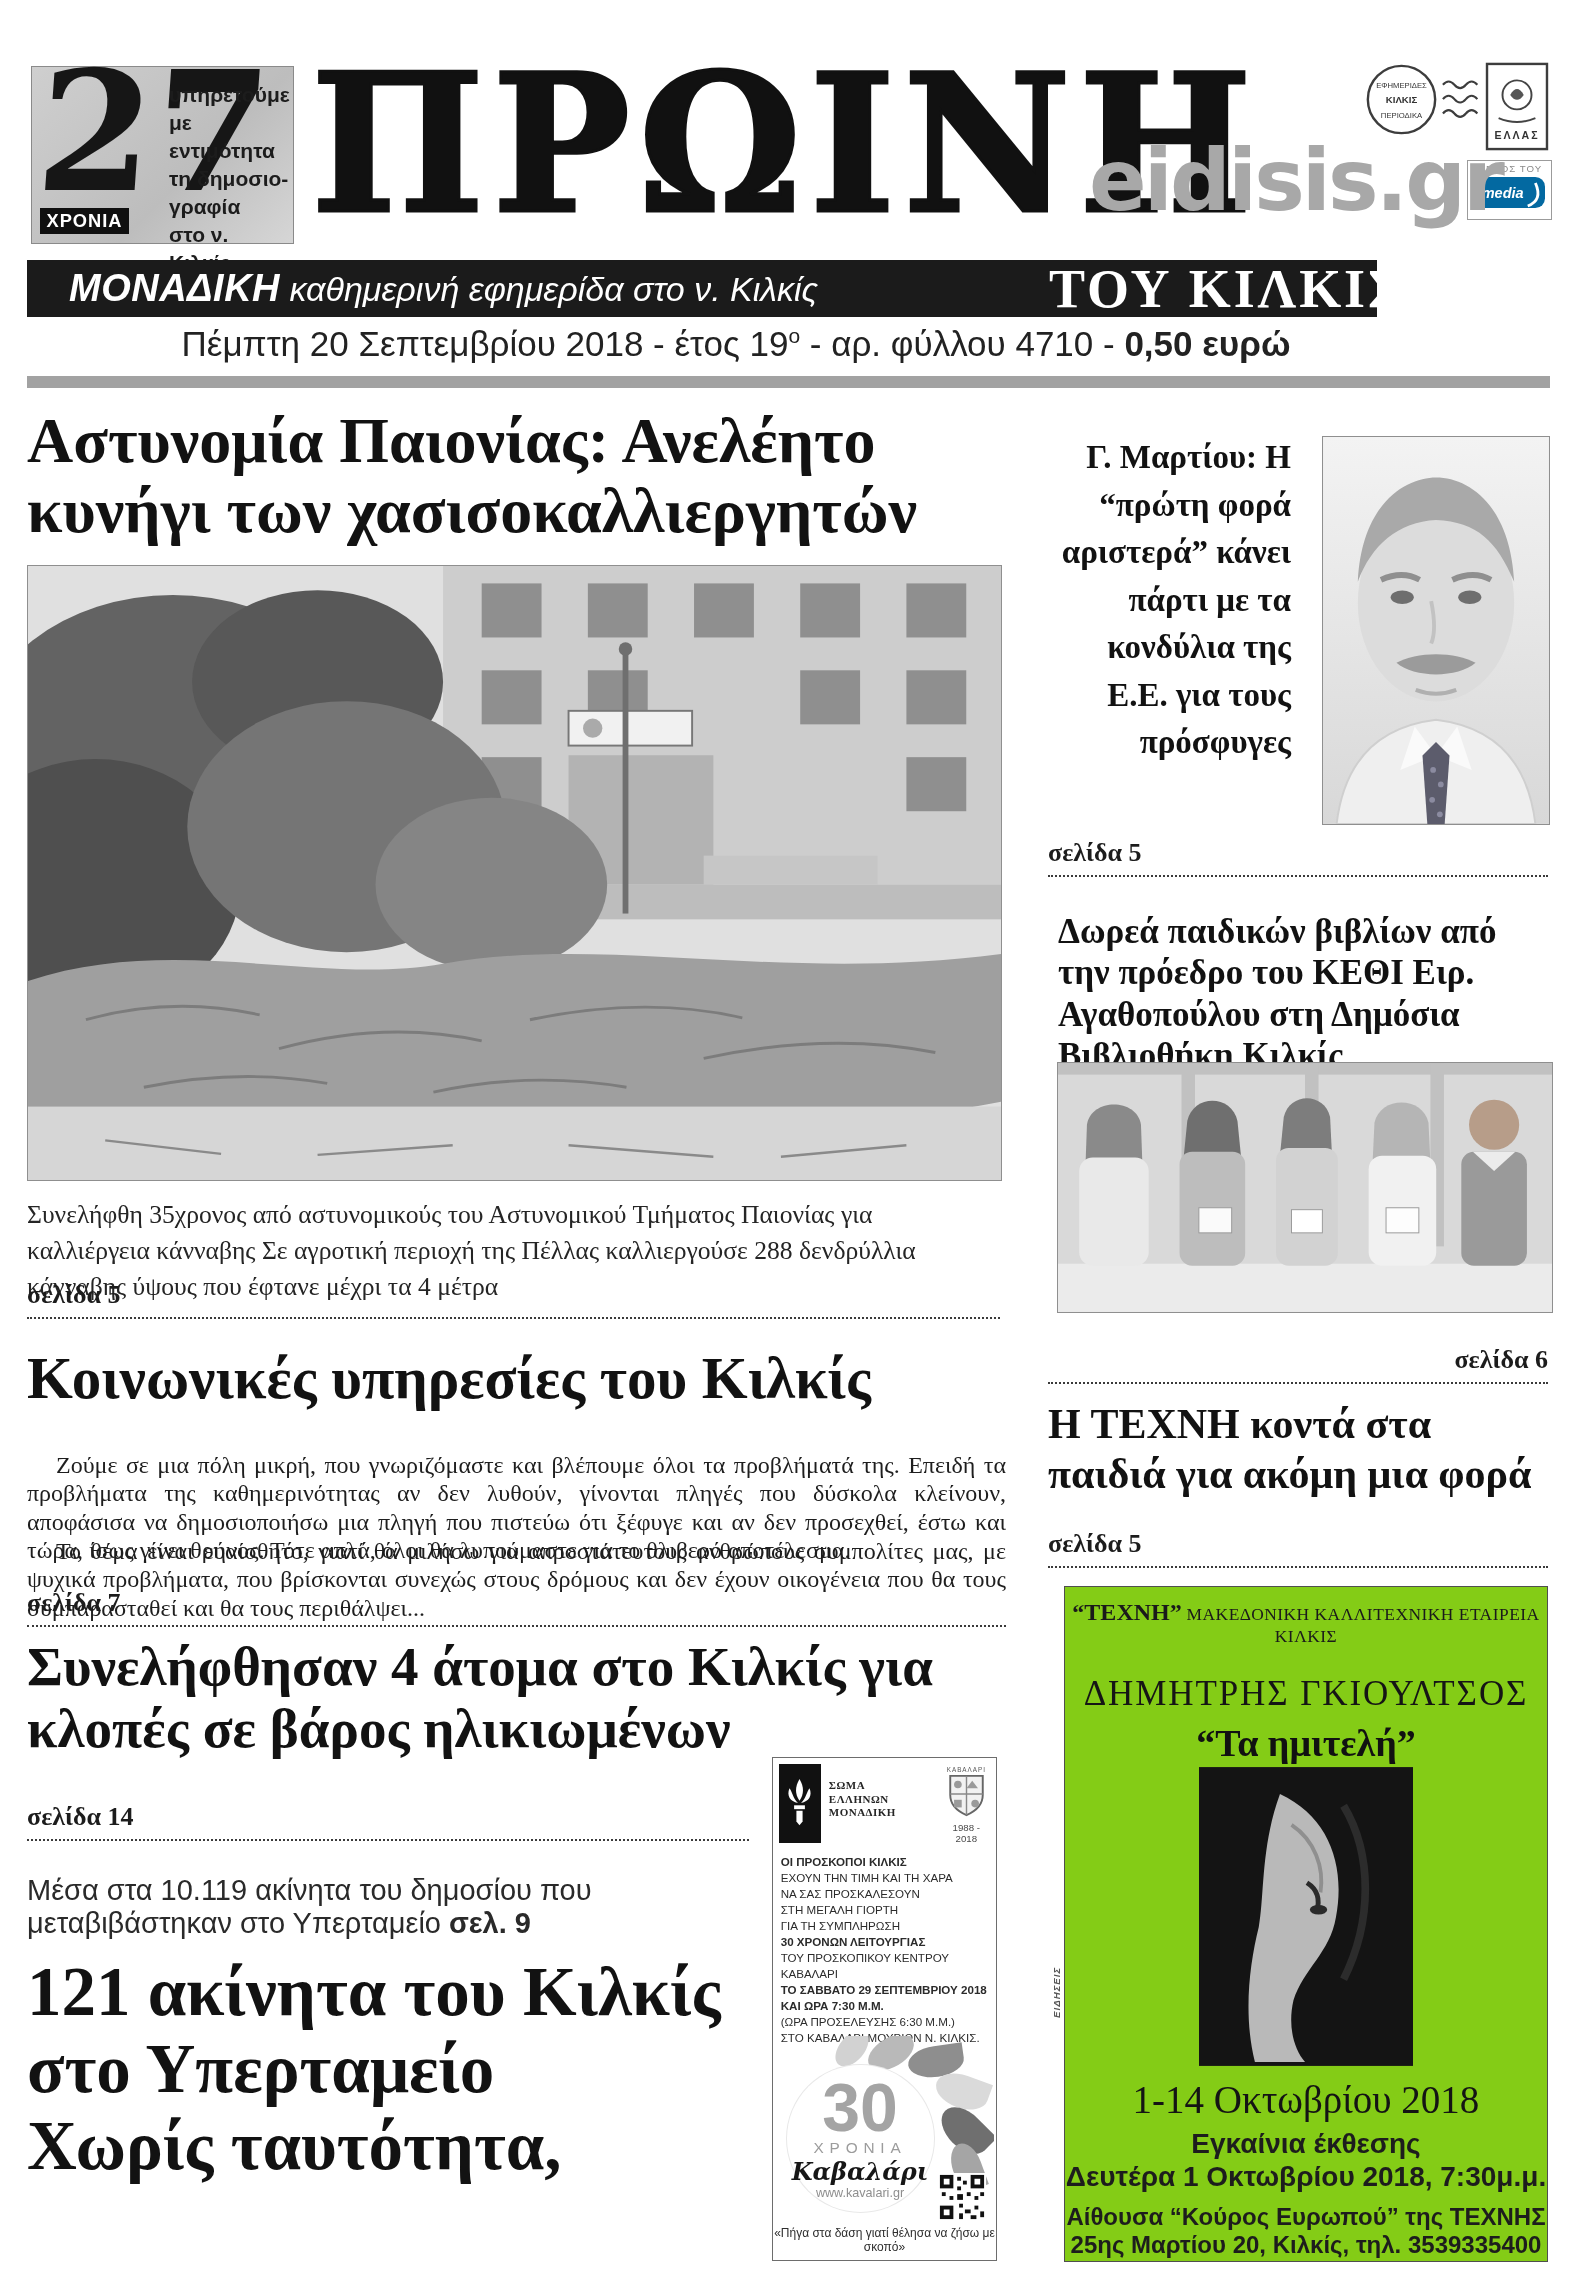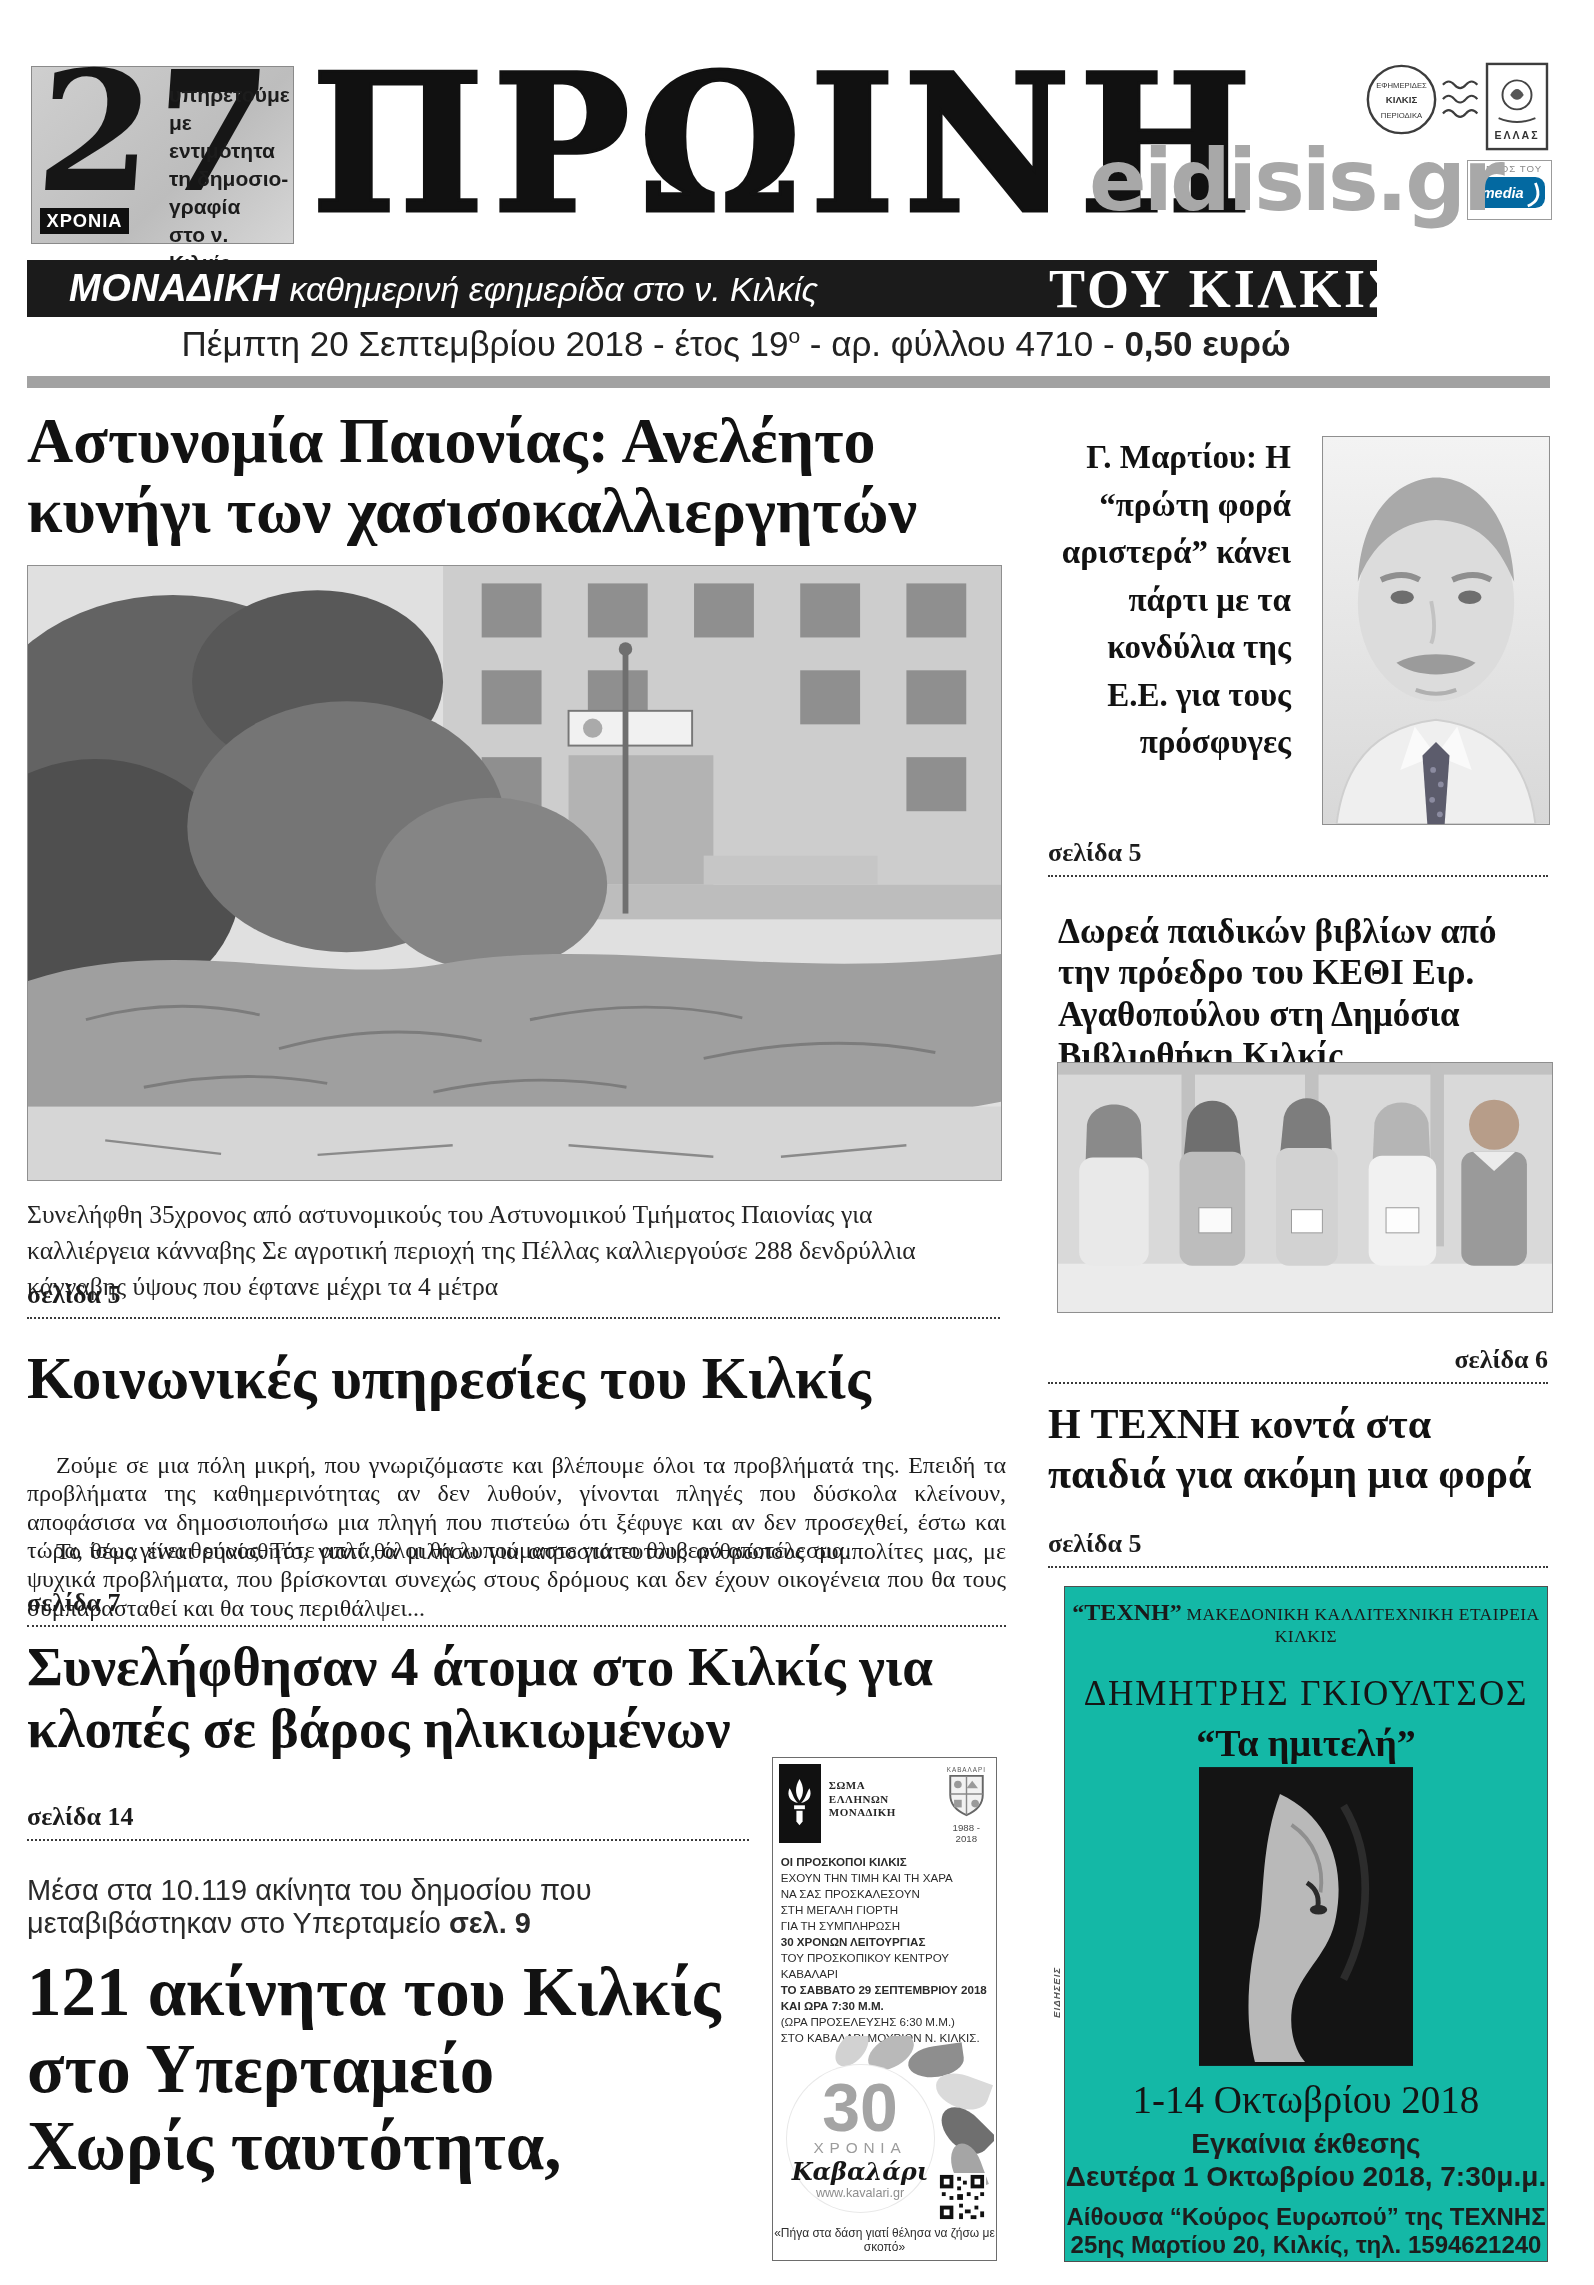--- a/index.html
+++ b/index.html
@@ -71,21 +71,21 @@
   
   #rh1{left:1048px;top:434px;width:243px;font-size:33px;line-height:1.44;text-align:right;}
   #pref5b{left:1048px;top:838px;width:500px;}
   #rh2{left:1058px;top:911px;width:497px;font-size:35px;line-height:1.18;}
   #pref6{left:1048px;top:1345px;width:500px;text-align:right;}
   #rh3{left:1048px;top:1399px;width:507px;font-size:42px;line-height:1.2;}
   #pref5c{left:1048px;top:1529px;width:500px;}
 
   
   #texni{left:1064px;top:1586px;width:484px;height:676px;border:1.9px solid #4f4f4f;box-sizing:border-box;
-         text-align:center;background:#14b8a6;}
+         text-align:center;background:#84cc16;}
   #texni .orgline{margin-top:11.6px;font-family:"Liberation Serif",serif;color:#1a1a1a;}
   #texni .orgline .q{font-weight:bold;font-size:24px;}
   #texni .orgline .rest{font-size:17.4px;letter-spacing:0.5px;}
   #texni .artist{margin-top:27px;font-family:"Liberation Serif",serif;font-size:35px;letter-spacing:1.9px;color:#151515;}
   #texni .title{margin-top:7.7px;font-family:"Liberation Serif",serif;font-weight:bold;font-size:38px;color:#111;}
   #texni .subtitle{margin-top:3.9px;font-family:"Liberation Serif",serif;font-size:23px;color:#222;}
   #texni .dates{font-family:"Liberation Serif",serif;font-size:39px;color:#141414;position:absolute;left:0;width:100%;top:490px;}
   #texni .op1{position:absolute;left:0;width:100%;top:541px;font-family:"Liberation Sans",sans-serif;font-weight:bold;font-size:28px;color:#1d1d1d;}
   #texni .op2{position:absolute;left:0;width:100%;top:574px;font-family:"Liberation Sans",sans-serif;font-weight:bold;font-size:28px;color:#1d1d1d;}
   #texni .venue{position:absolute;left:0;width:100%;top:616px;font-family:"Liberation Sans",sans-serif;font-weight:bold;font-size:24px;color:#1d1d1d;}
@@ -355,21 +355,21 @@
         <path d="M112,120 q16,10 10,30" stroke="#2a2a2a" stroke-width="5" fill="none"></path>
         <ellipse cx="124" cy="148" rx="9" ry="5" fill="#2a2a2a"></ellipse>
         <path d="M96,60 C120,76 130,104 126,130" stroke="#8f8f8f" stroke-width="4" fill="none"></path>
         <path d="M150,40 C180,90 180,160 150,220" stroke="#3c3c3c" stroke-width="8" fill="none" opacity="0.6"></path>
       </svg>
     </div>
     <div class="dates">1-14 Οκτωβρίου 2018</div>
     <div class="op1">Εγκαίνια έκθεσης</div>
     <div class="op2">Δευτέρα 1 Οκτωβρίου 2018, 7:30μ.μ.</div>
     <div class="venue">Αίθουσα “Κούρος Ευρωπού” της ΤΕΧΝΗΣ</div>
-    <div class="addr">25ης Μαρτίου 20, Κιλκίς, τηλ. 1594621240</div>
+    <div class="addr">25ης Μαρτίου 20, Κιλκίς, τηλ. 3539335400</div>
   </div>
   <div class="abs" id="side-credit">ΕΙΔΗΣΕΙΣ</div>
 
   <div class="abs" id="scout">
     <div class="hdr">
       <div class="flagbox">
         <svg width="31" height="54" viewBox="0 0 40 70">
           <g fill="#fff">
             <path d="M20,4 C14,14 14,24 20,32 C26,24 26,14 20,4 Z"></path>
             <path d="M7,16 C3,26 8,33 18,35 C11,28 11,21 7,16 Z"></path>

